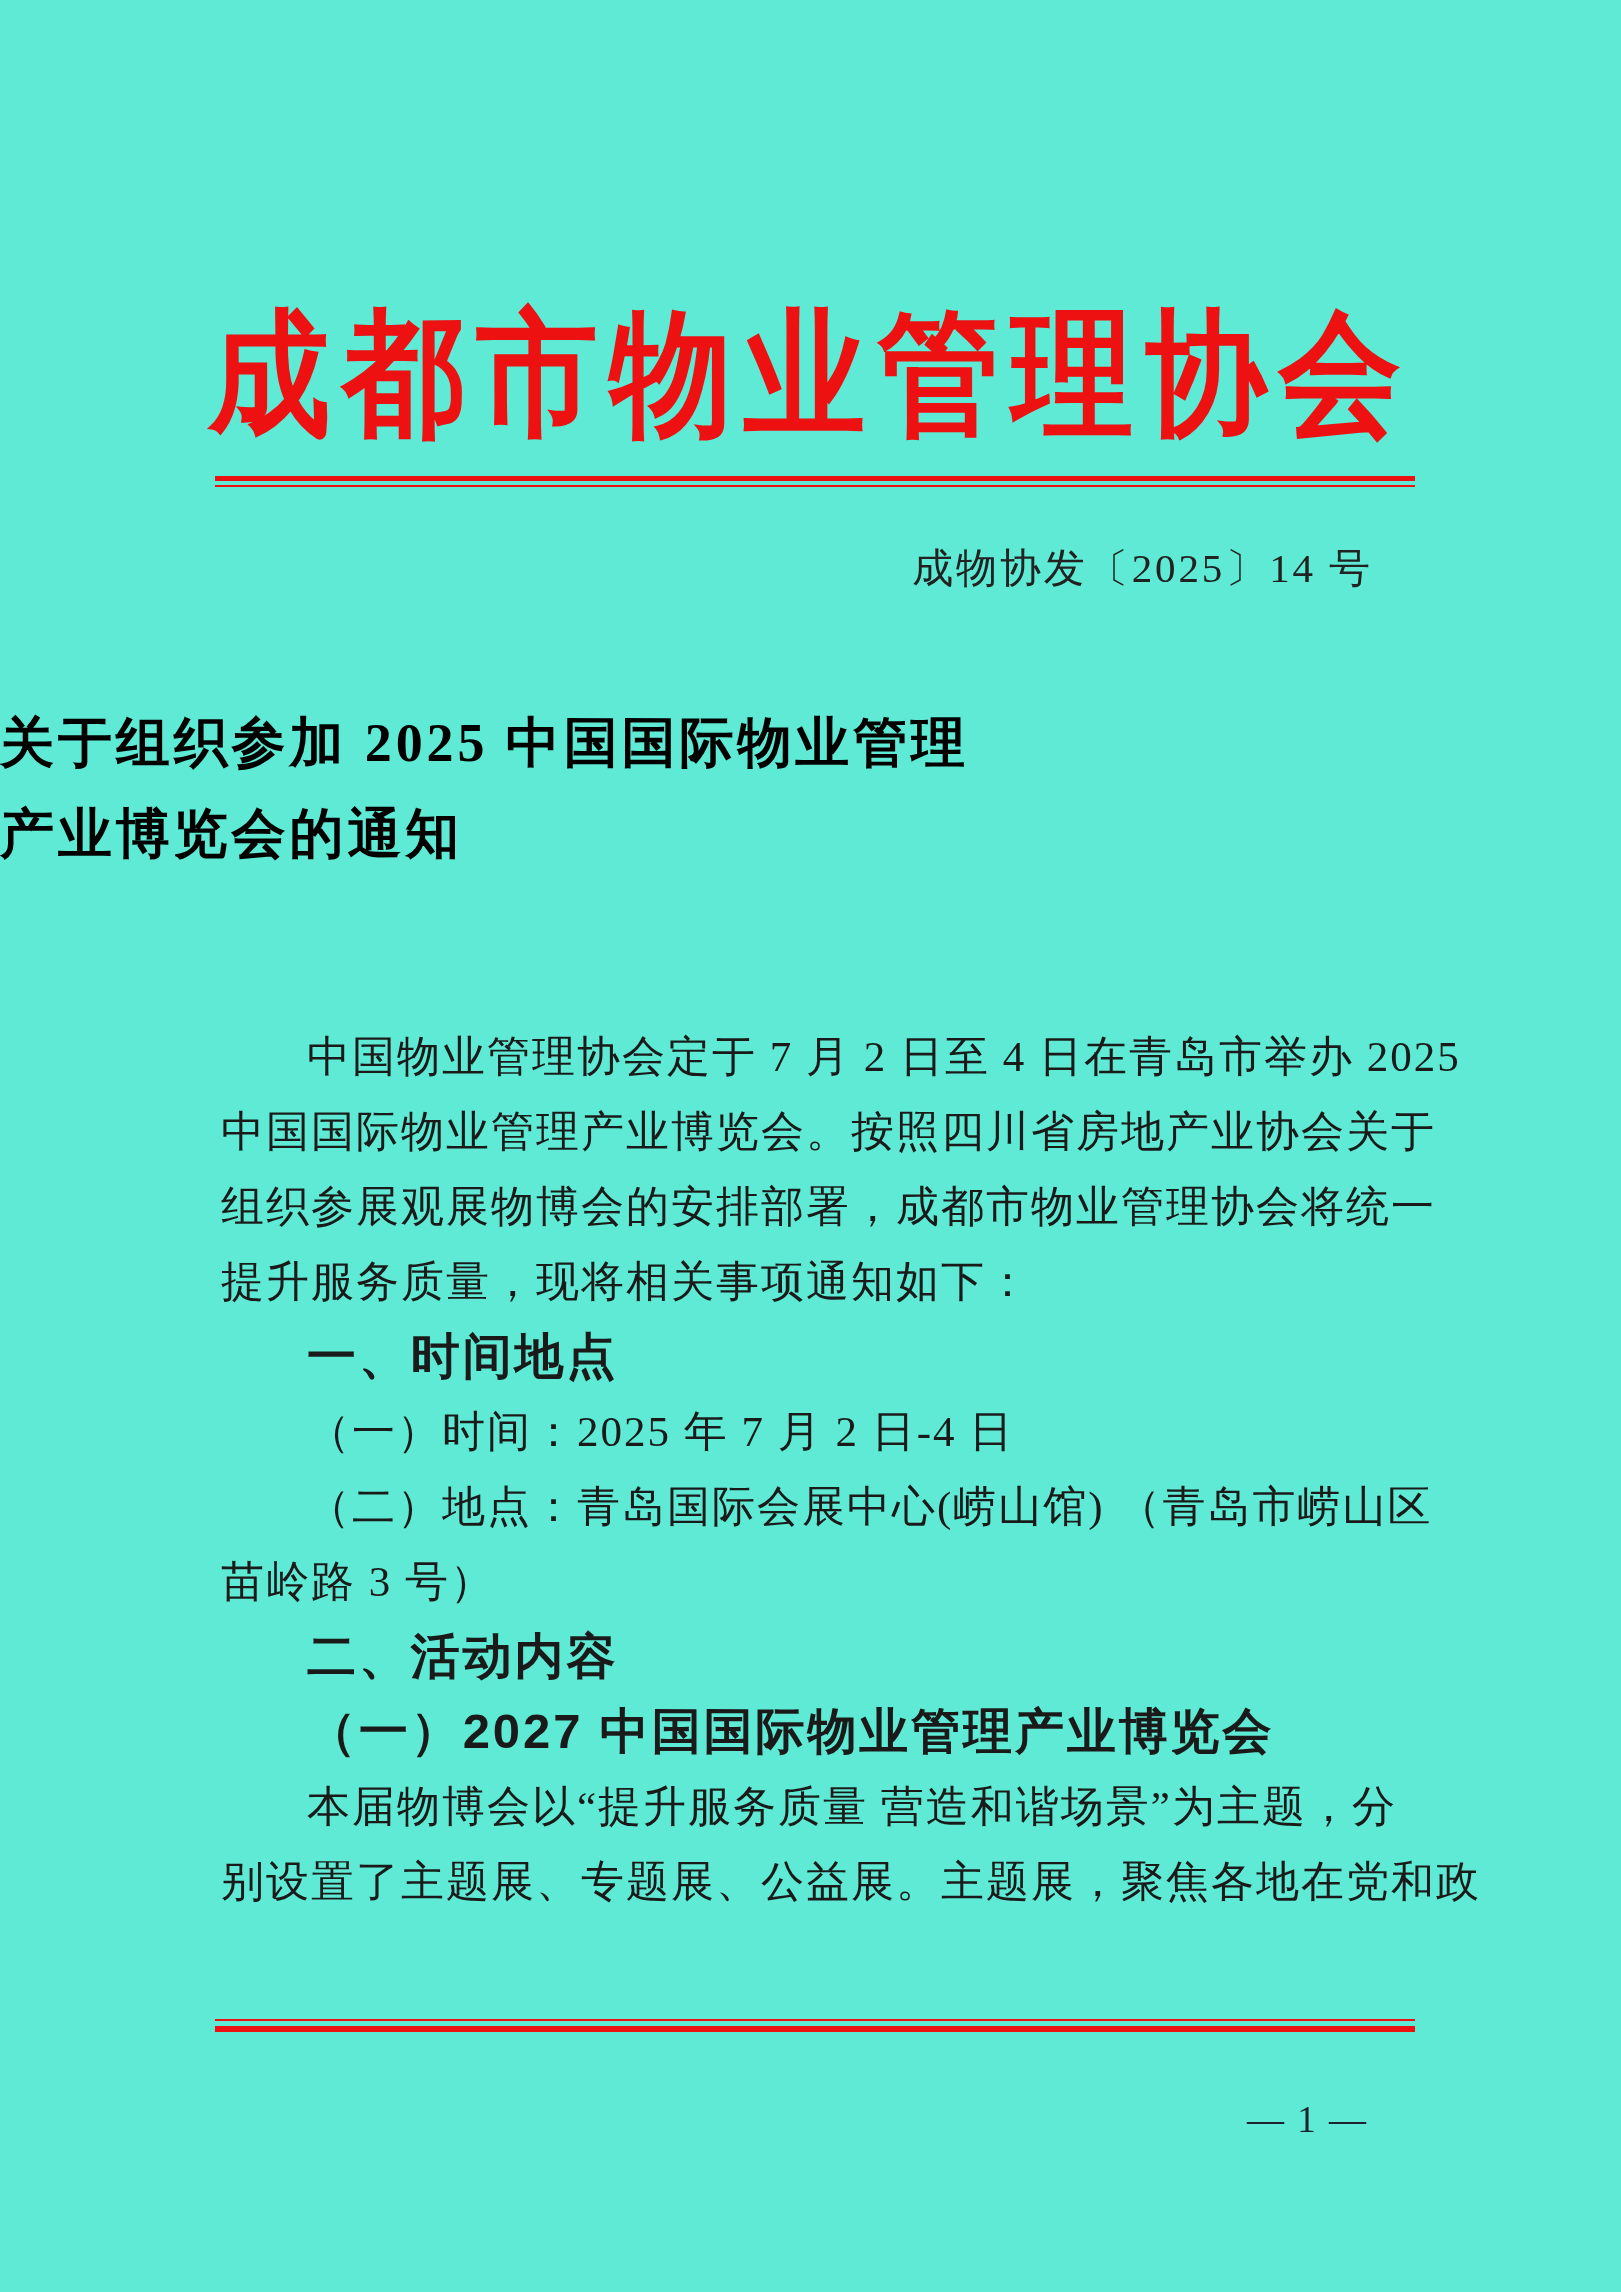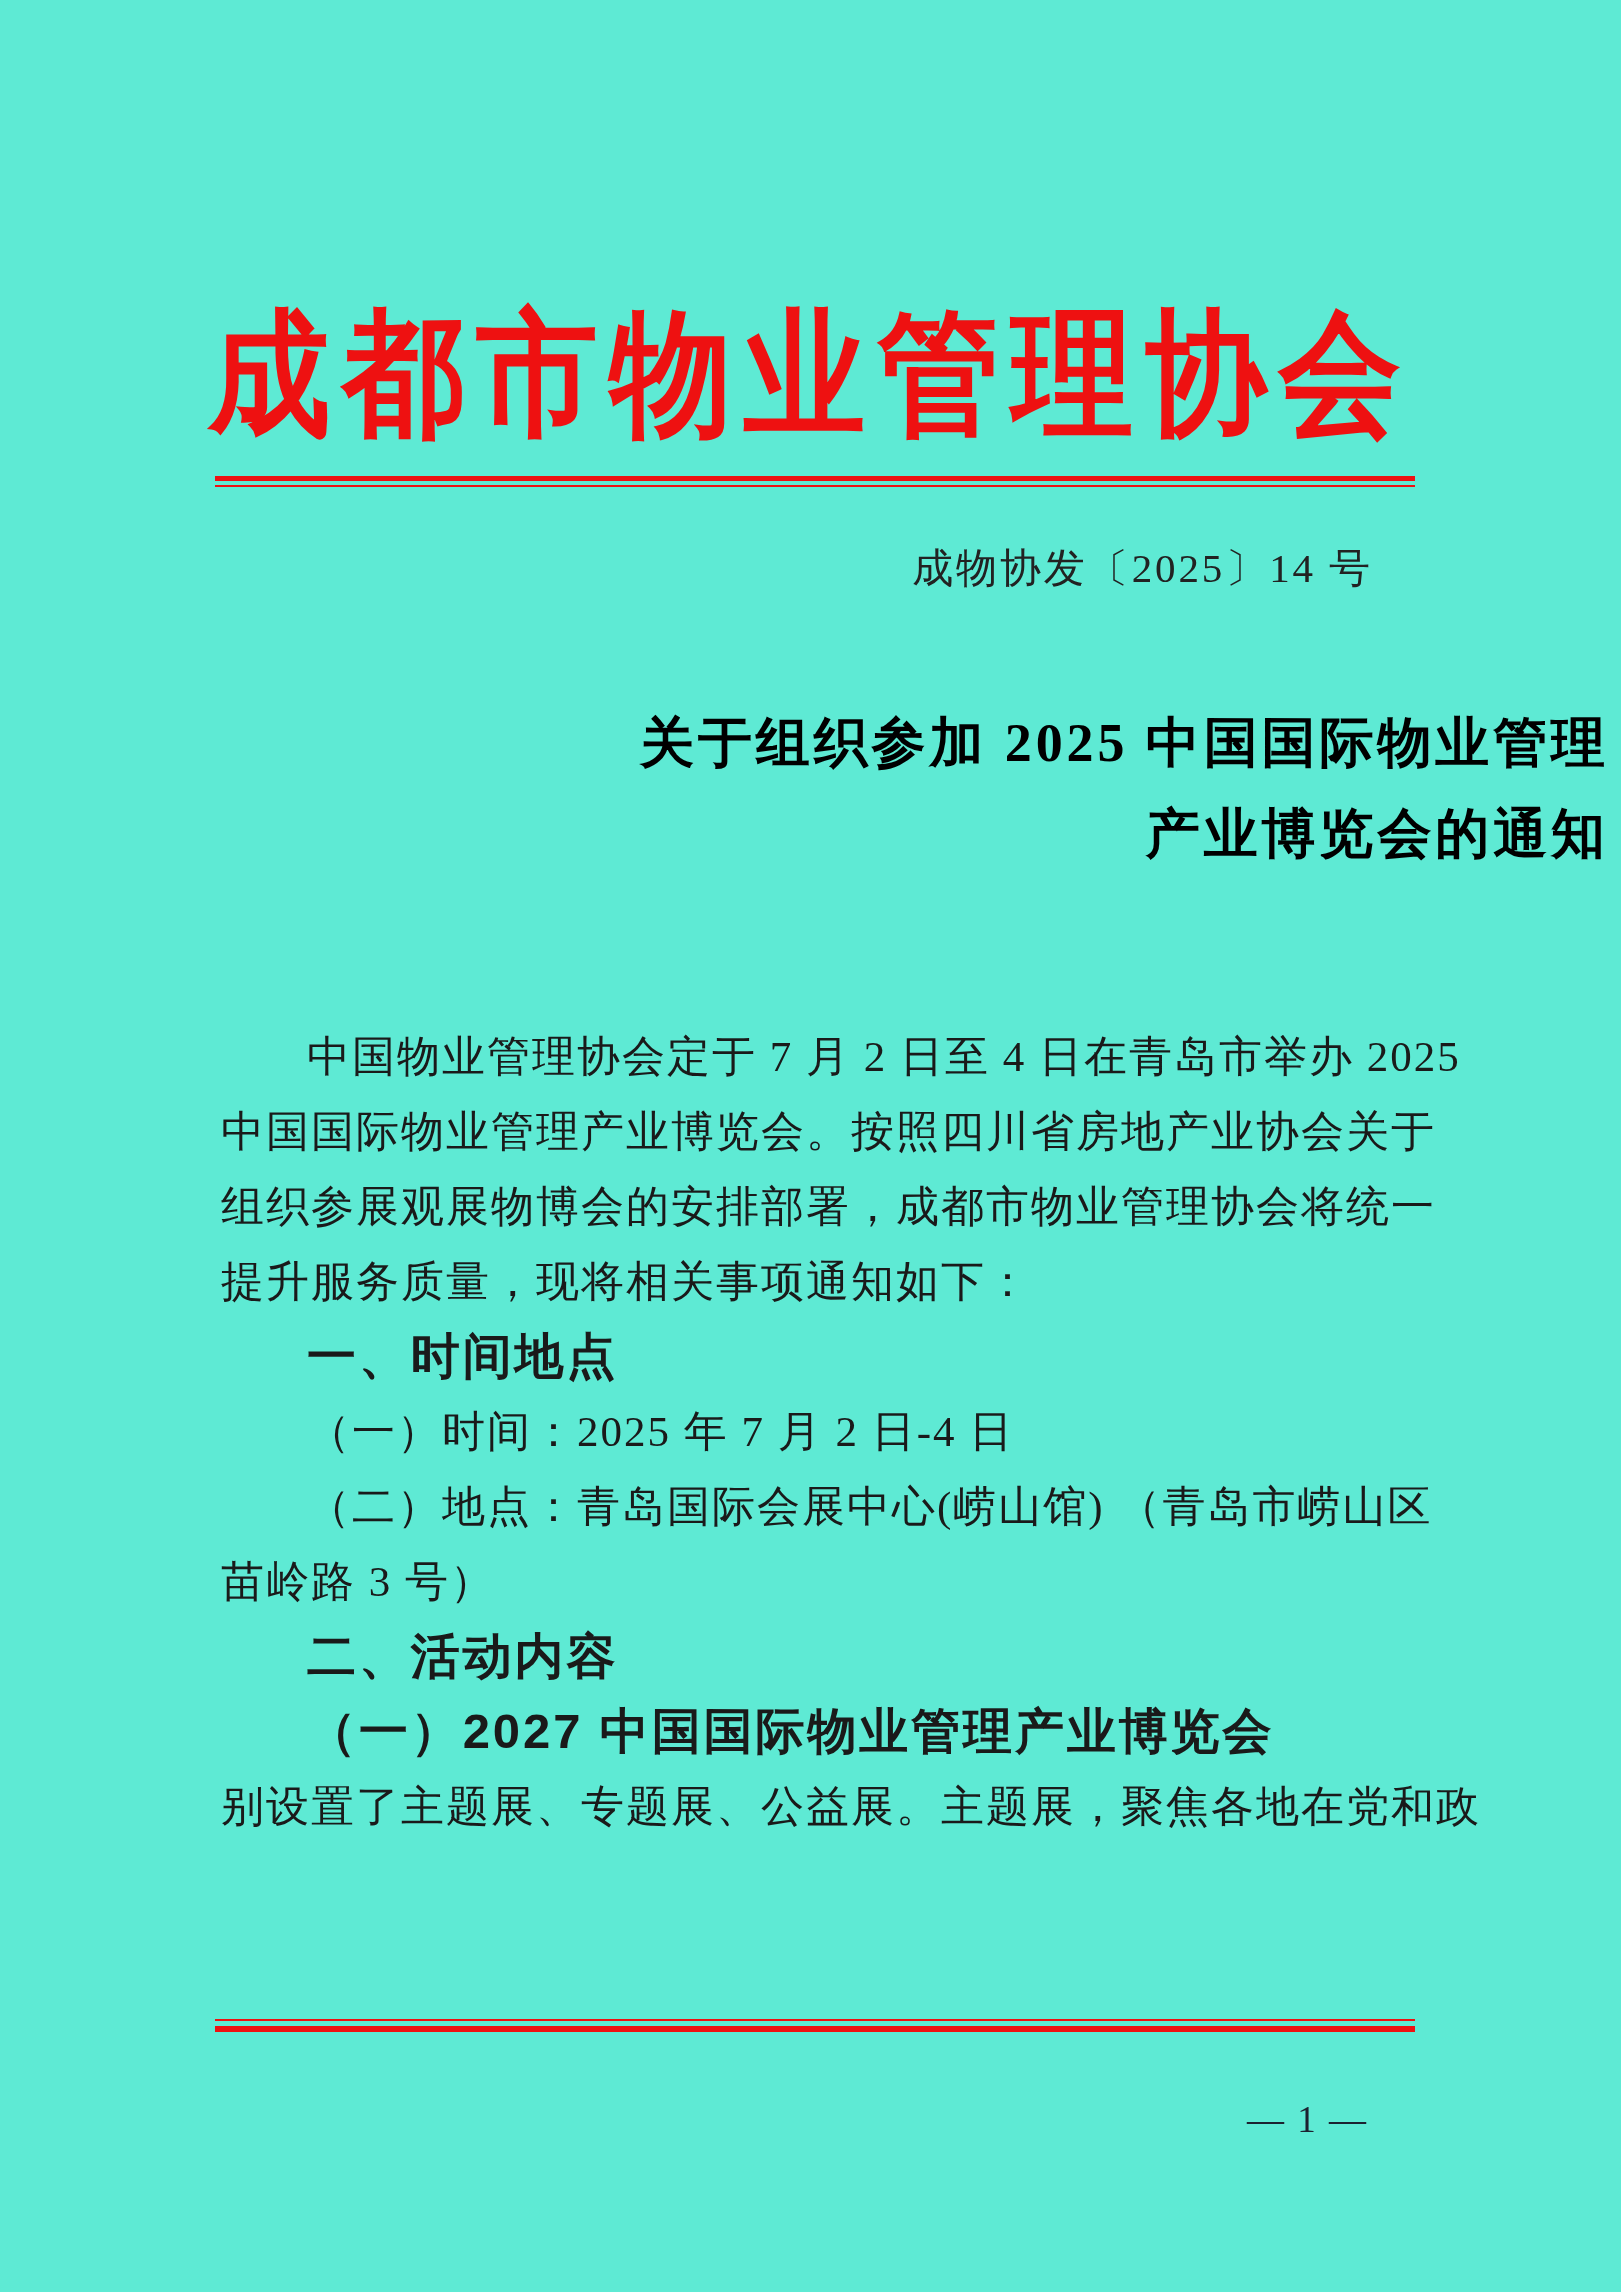--- a/index.html
+++ b/index.html
@@ -49,29 +49,28 @@
     font-size: 41px;
     letter-spacing: 2.9px;
     color: #222222;
     white-space: nowrap;
   }
   .main-title {
     position: absolute;
     top: 698px;
     left: 0;
     right: 12px;
-    text-align: right;
+    text-align: left;
     font-family: "Liberation Serif", serif;
     font-weight: 900;
     font-size: 54px;
     line-height: 91px;
     letter-spacing: 3.9px;
     color: #000000;
     white-space: nowrap;
-    padding-left: 43px;
   }
   .body-text {
     position: absolute;
     top: 1019px;
     left: 221px;
     width: 1210px;
     font-size: 43px;
     line-height: 75px;
     letter-spacing: 2px;
     color: #1a1a1a;
@@ -121,20 +120,21 @@
     <div class="body-line indent">中国物业管理协会定于 7 月 2 日至 4 日在青岛市举办 2025</div>
     <div class="body-line">中国国际物业管理产业博览会。按照四川省房地产业协会关于</div>
     <div class="body-line">组织参展观展物博会的安排部署，成都市物业管理协会将统一</div>
     <div class="body-line">提升服务质量，现将相关事项通知如下：</div>
     <div class="body-line indent bold">一、时间地点</div>
     <div class="body-line indent">（一）时间：2025 年 7 月 2 日-4 日</div>
     <div class="body-line indent">（二）地点：青岛国际会展中心(崂山馆) （青岛市崂山区</div>
     <div class="body-line">苗岭路 3 号）</div>
     <div class="body-line indent bold">二、活动内容</div>
     <div class="body-line indent bold">（一）2027 中国国际物业管理产业博览会</div>
+    <div class="body-line indent">本届物博会以“提升服务质量 营造和谐场景”为主题，分</div>
     <div class="body-line">别设置了主题展、专题展、公益展。主题展，聚焦各地在党和政</div>
   </div>
 
   <div class="rule rule-bot-thin"></div>
   <div class="rule rule-bot-thick"></div>
 
   <div class="page-number">— 1 —</div>
 
 </div>
 

